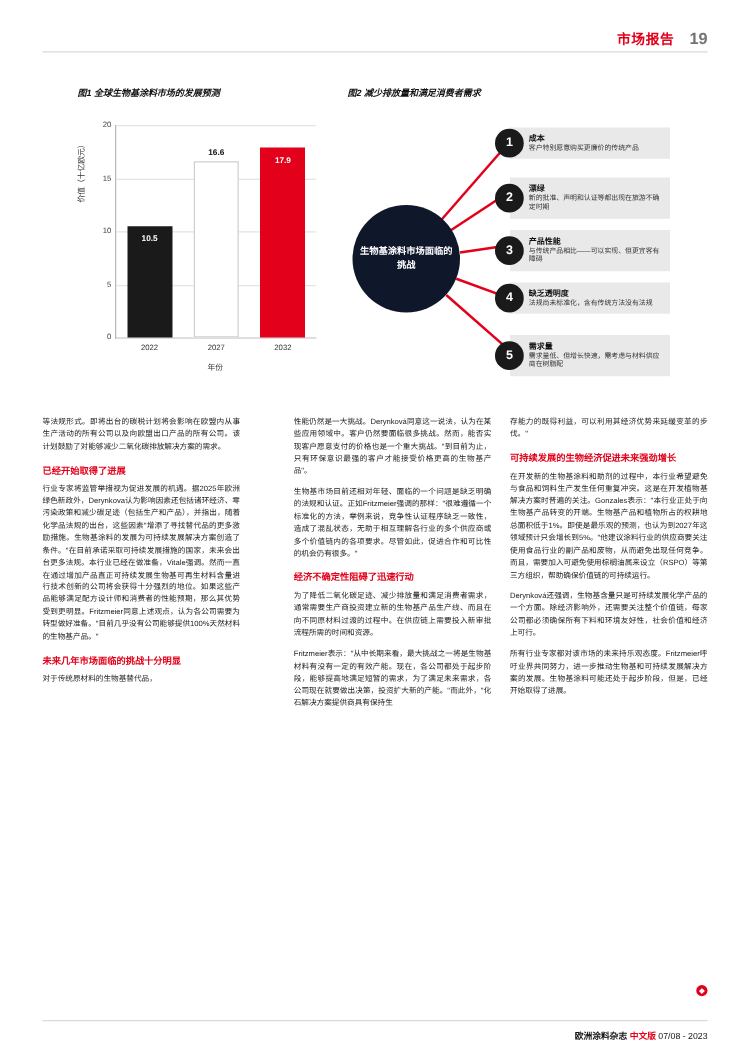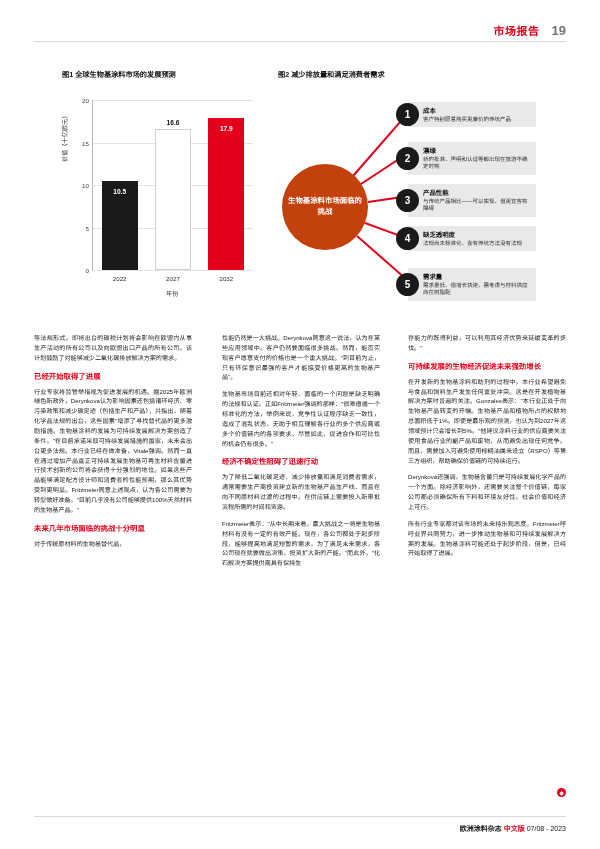--- a/index.html
+++ b/index.html
@@ -25,21 +25,21 @@
   .header .hdr-page{
     color:#737373;font-weight:bold;font-size:13px;
   }
   .header-rule{
     position:absolute;top:41px;left:34px;right:34px;
     height:1px;background:#d9d9d9;
   }
 
   
   .fig-caption{
-    position:absolute;font-size:7.2px;font-weight:bold;color:#111;
+    position:absolute;font-size:7.2px;font-weight:bold;color:#111;font-style:italic;
   }
   #fig1-caption{top:69px;left:62px;}
   #fig2-caption{top:69px;left:278px;}
 
   
   .chart-panel{
     position:absolute;top:84px;left:62px;width:196px;height:235px;
   }
   .chart-area{
     position:absolute;left:30px;top:16px;width:160px;height:170px;
@@ -73,21 +73,21 @@
   .axis-x-title{
     position:absolute;left:104px;top:205px;font-size:6.2px;color:#333;
   }
 
   
   .diagram{
     position:absolute;top:84px;left:278px;width:262px;height:235px;
   }
   .hub{
     position:absolute;left:4px;top:80px;width:86px;height:86px;
-    border-radius:50%;background:#c2410c;color:#fff;
+    border-radius:50%;background:#0f172a;color:#fff;
     display:flex;align-items:center;justify-content:center;
     text-align:center;font-size:7.4px;font-weight:bold;line-height:1.45;
     padding:6px;box-sizing:border-box;z-index:3;
   }
   .spoke{
     position:absolute;left:0;height:2px;background:#e2001a;z-index:1;
     transform-origin:left center;
   }
   .node{
     position:absolute;display:flex;align-items:center;z-index:4;
@@ -105,21 +105,21 @@
   }
   .node .box .n-title{font-size:6.4px;font-weight:bold;color:#111;}
   .node .box .n-desc{font-size:5.5px;color:#333;line-height:1.35;margin-top:1px;}
 
   
   .col{
     position:absolute;top:333px;width:158px;
     font-size:6.1px;line-height:1.62;color:#222;text-align:justify;
   }
   #col1{left:34px;}
-  #col2{left:222px;}
+  #col2{left:235px;}
   #col3{left:408px;}
   .col p{margin:0 0 7px 0;}
   .col h3{
     margin:9px 0 5px 0;font-size:7.4px;color:#e2001a;font-weight:bold;
     line-height:1.35;
   }
 
   
   .footer-rule{
     position:absolute;bottom:32px;left:34px;right:34px;height:1px;background:#d9d9d9;

